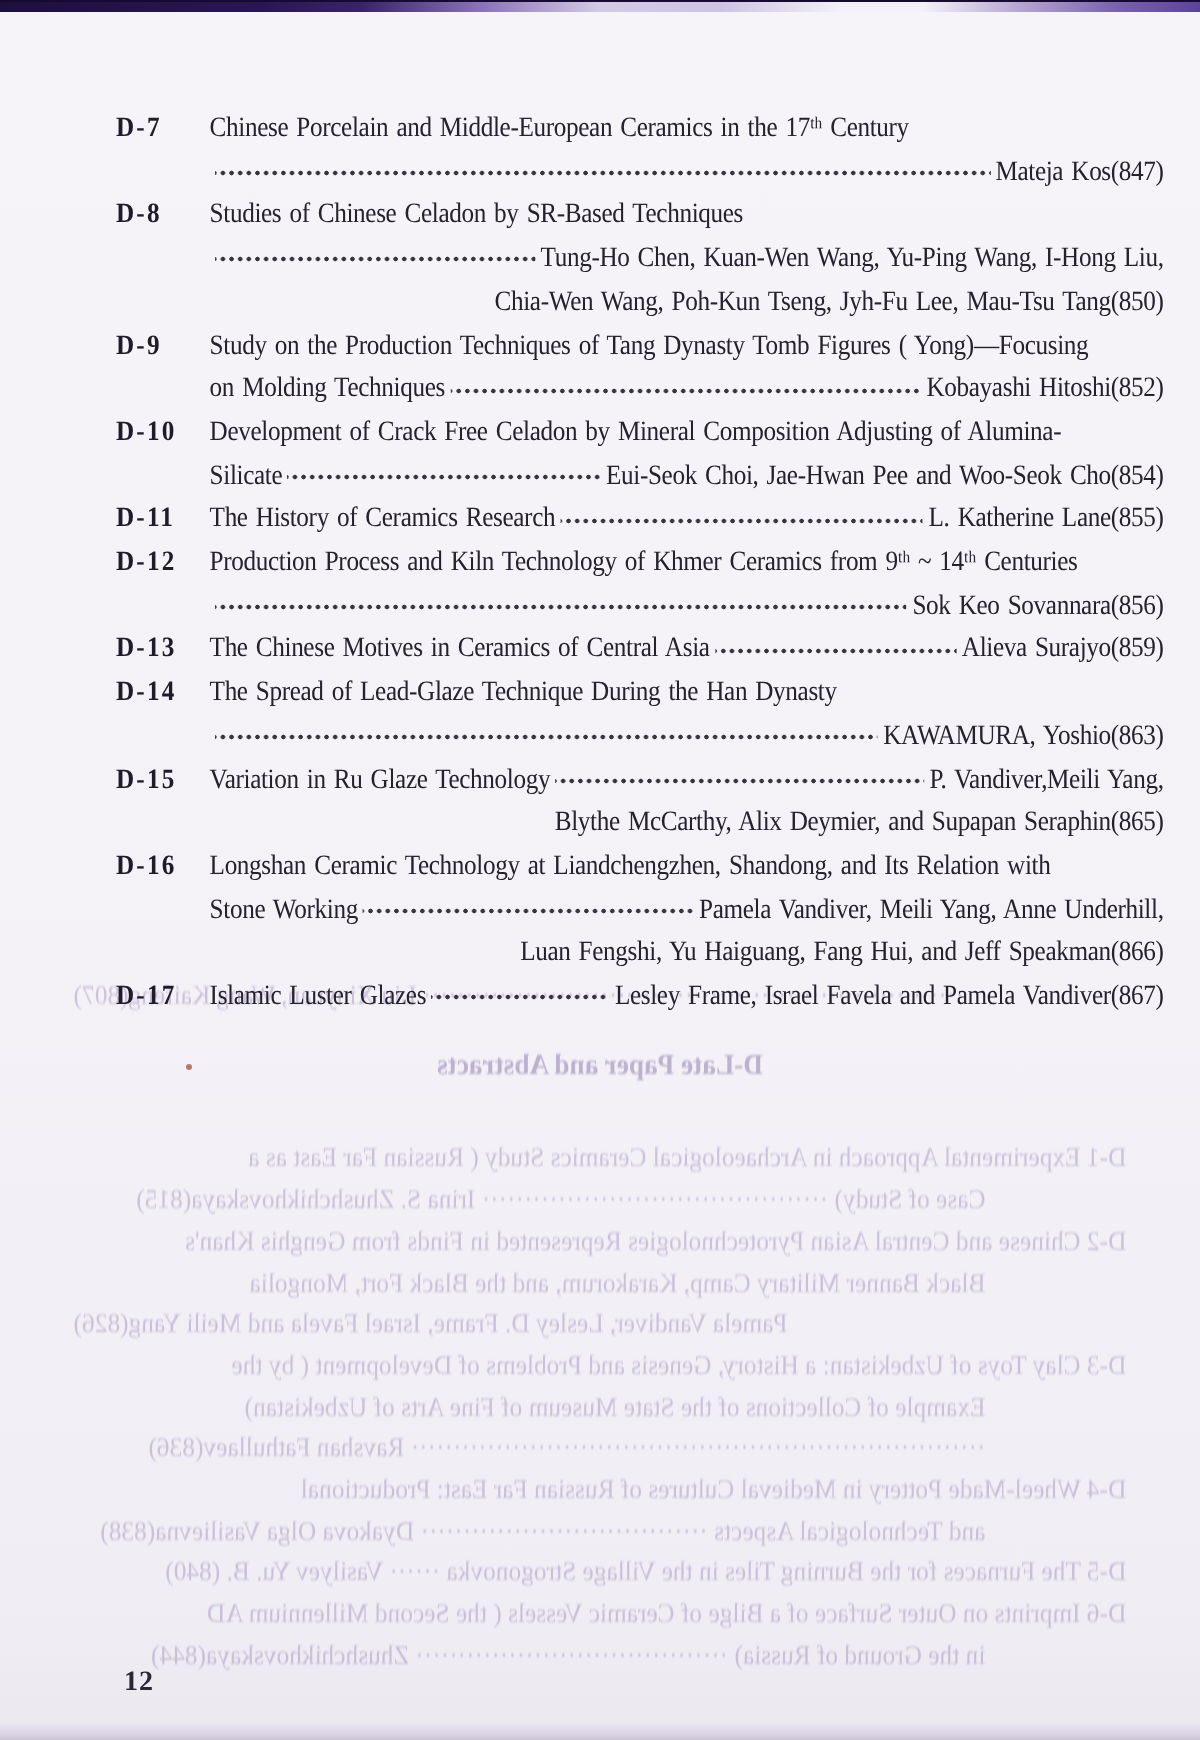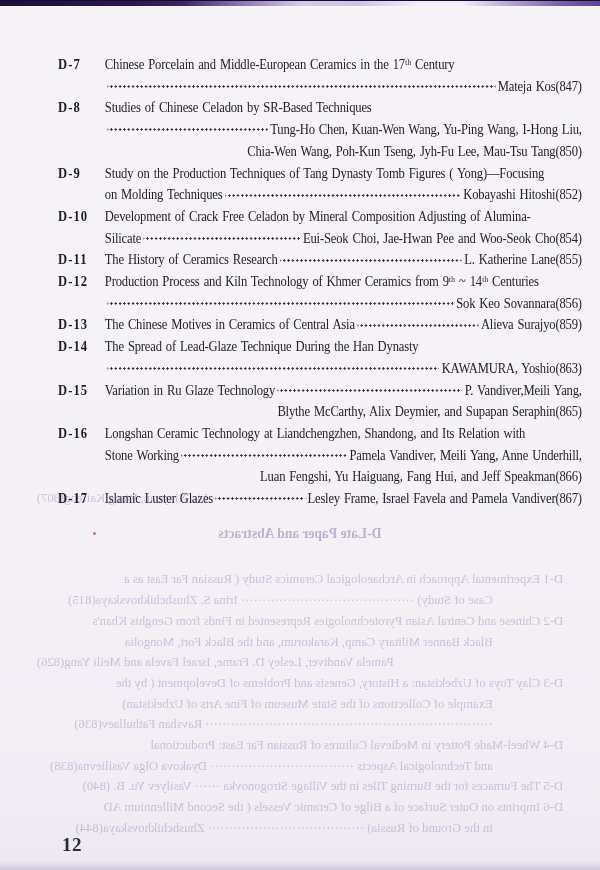--- a/index.html
+++ b/index.html
@@ -51,21 +51,21 @@
   .content{flex:1;display:flex;align-items:baseline;min-width:0;}
   .content.right{justify-content:flex-end;}
   .pre,.post{white-space:pre;}
   .dots{
     flex:1 1 auto;min-width:16px;align-self:stretch;margin:0 3px;
     background-image:radial-gradient(circle,#38323f 1.05px,rgba(0,0,0,0) 1.35px);
     background-size:4.8px 9px;background-repeat:repeat-x;background-position:2px center;
   }
   .page-number{
     position:absolute;left:62px;top:834px;
-    font-size:19px;font-weight:bold;color:#2b2735;letter-spacing:0.5px;
+    font-size:14px;font-weight:bold;color:#2b2735;letter-spacing:0.5px;
   }
   .speck{
     position:absolute;left:93px;top:532px;width:3px;height:3px;border-radius:50%;
     background:#b0564e;opacity:0.8;
   }
 </style>
 </head>
 <body>
 
 <div class="top-edge"></div>

